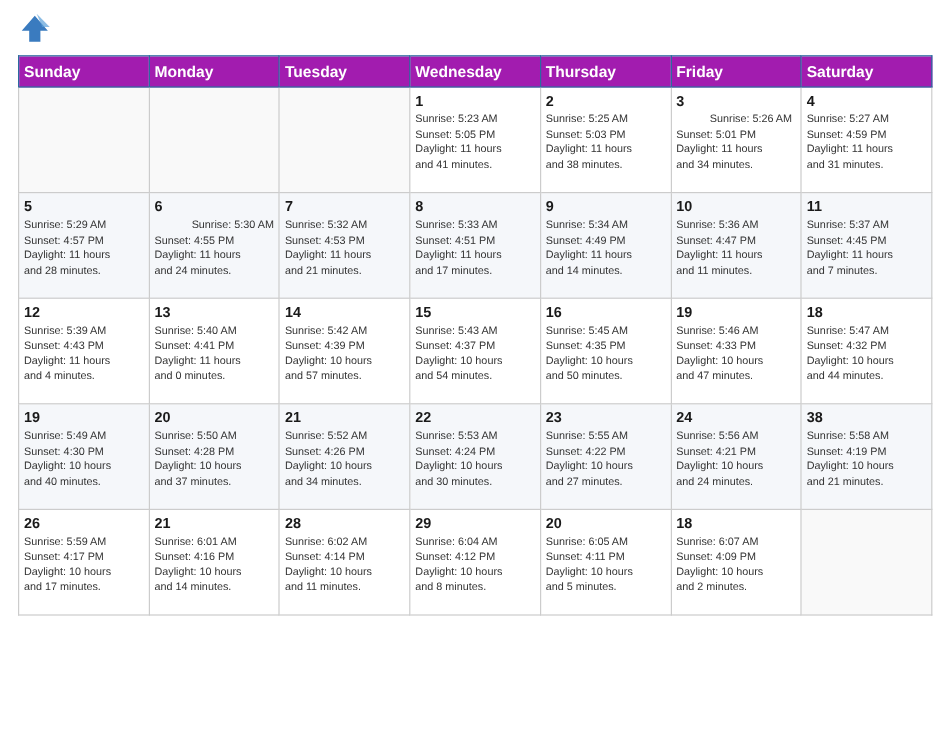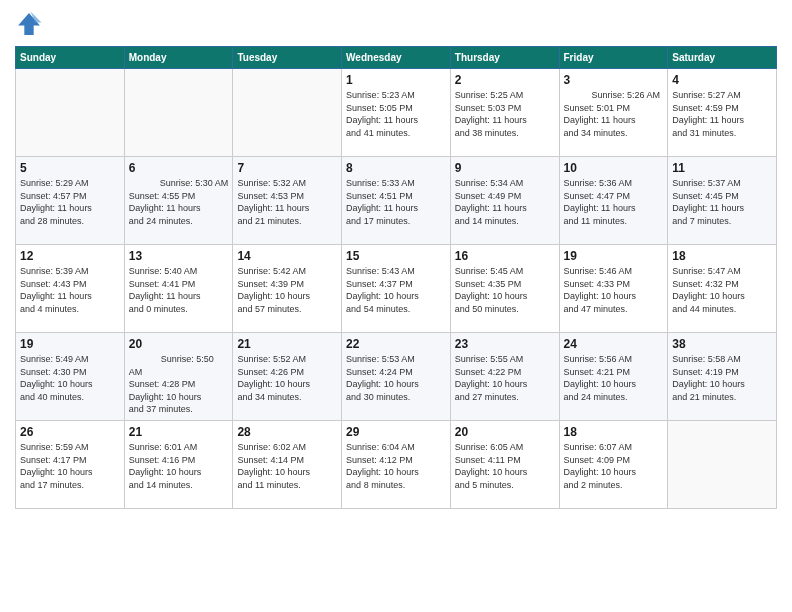--- a/index.html
+++ b/index.html
@@ -48,23 +48,23 @@
       font-size: 14px;
       color: #444;
       margin-top: 2px;
     }
     table {
       width: 100%;
       border-collapse: collapse;
       table-layout: fixed;
     }
     thead tr th {
-      background: #0f766e;
+      background: #a21caf;
       color: #fff;
-      font-size: 10px;
+      font-size: 13px;
       font-weight: bold;
       padding: 5px 4px;
       text-align: left;
       border: 1px solid #2d6aa0;
     }
     tbody tr td {
       vertical-align: top;
       border: 1px solid #ccc;
       padding: 4px 4px 3px 4px;
       font-size: 9.5px;
@@ -204,21 +204,21 @@
           <td><span class="day-num">18</span><span class="day-info" style="white-space: pre-line;">Sunrise: 5:47 AM
 Sunset: 4:32 PM
 Daylight: 10 hours
 and 44 minutes.</span></td>
         </tr>
         <tr>
           <td><span class="day-num">19</span><span class="day-info" style="white-space: pre-line;">Sunrise: 5:49 AM
 Sunset: 4:30 PM
 Daylight: 10 hours
 and 40 minutes.</span></td>
-          <td><span class="day-num">20</span><span class="day-info" style="white-space: pre-line; margin-left: 32px;">Sunrise: 5:50 AM
+          <td><span class="day-num">20</span><span class="day-info" style="white-space: pre-line;">Sunrise: 5:50 AM
 Sunset: 4:28 PM
 Daylight: 10 hours
 and 37 minutes.</span></td>
           <td><span class="day-num">21</span><span class="day-info" style="white-space: pre-line;">Sunrise: 5:52 AM
 Sunset: 4:26 PM
 Daylight: 10 hours
 and 34 minutes.</span></td>
           <td><span class="day-num">22</span><span class="day-info" style="white-space: pre-line;">Sunrise: 5:53 AM
 Sunset: 4:24 PM
 Daylight: 10 hours

